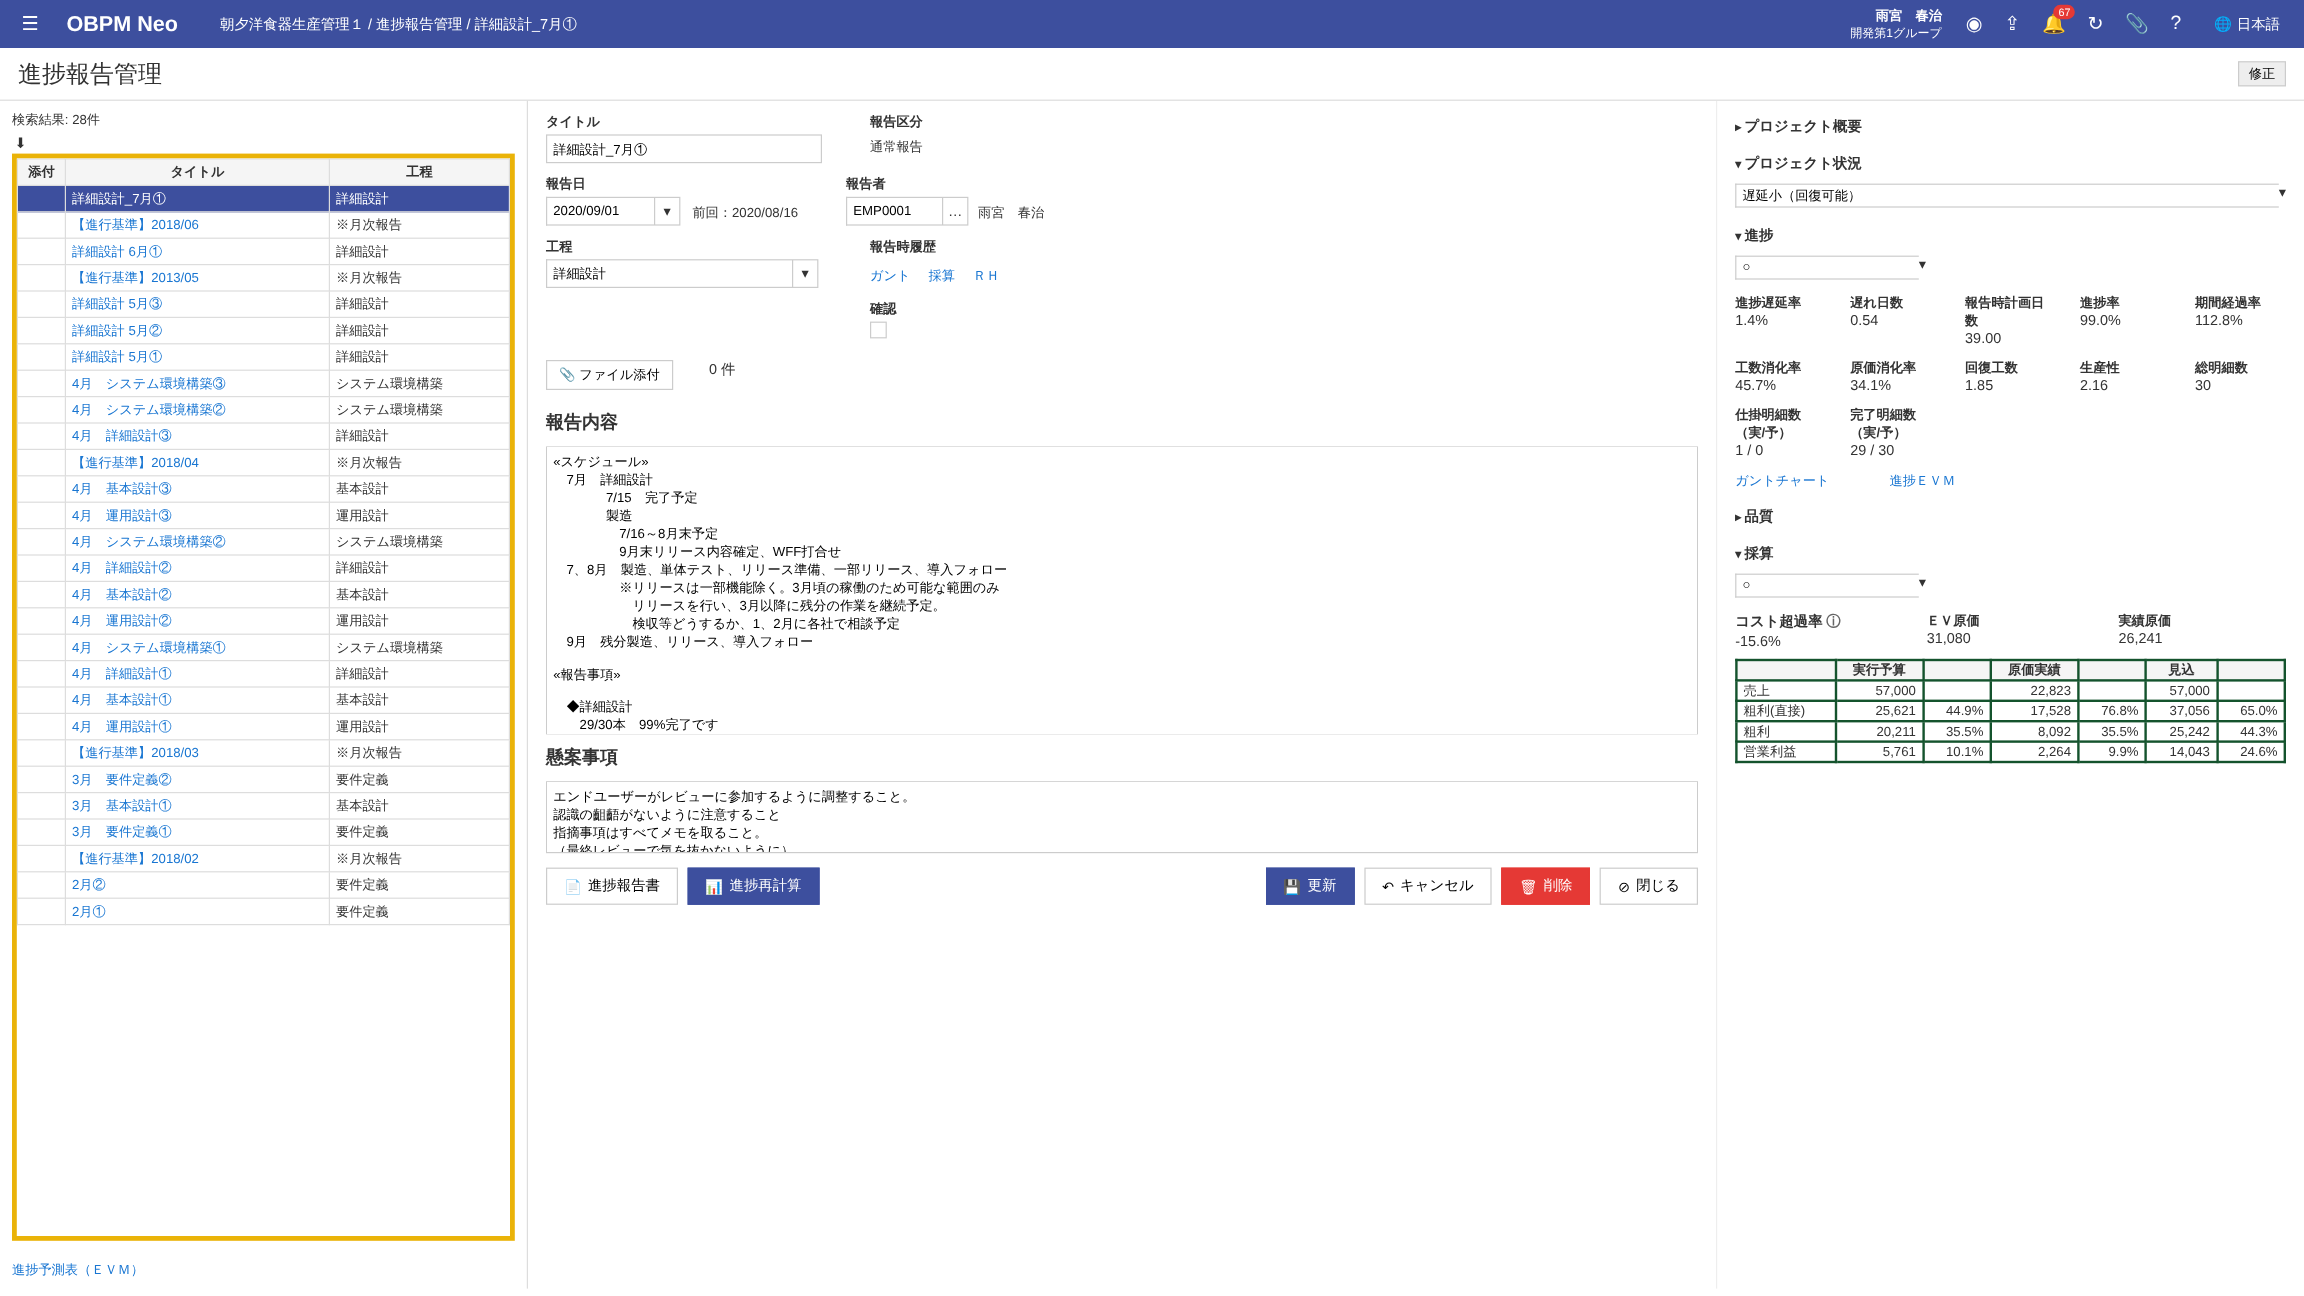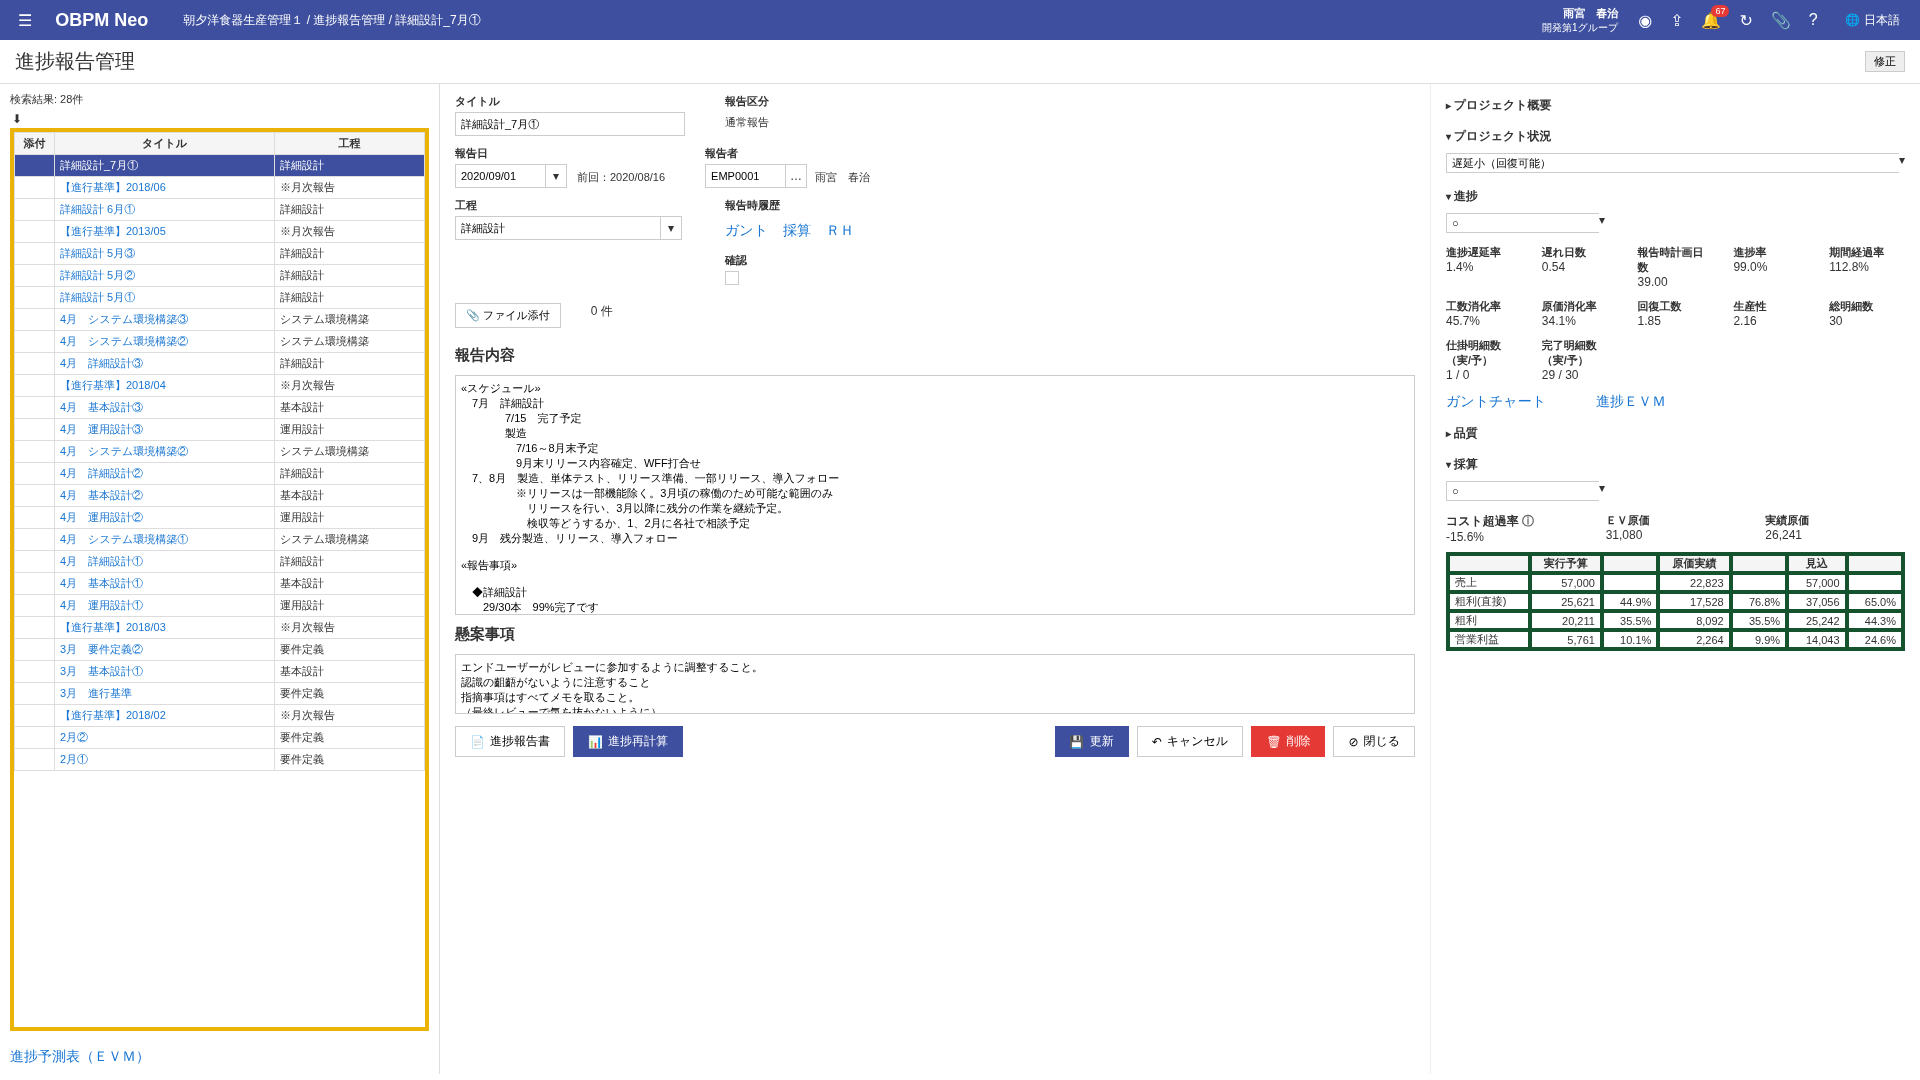--- a/index.html
+++ b/index.html
@@ -23,21 +23,21 @@
 .search-result{font-size:11px;padding:3px 0}
 .dl-icon{cursor:pointer;padding:2px}
 .grid{flex:1;overflow:auto;border:4px solid #eab308}
 .grid table{width:100%;border-collapse:collapse;font-size:11px}
 .grid th,.grid td{border:1px solid #ddd;padding:3px 5px;text-align:left;white-space:nowrap}
 .grid th{background:#f5f5f5;text-align:center}
 .grid tr.selected td{background:#3d4f9e;color:#fff}
 .grid a{color:#1976d2;text-decoration:none}
 .col-attach{width:40px}
 .col-title{width:220px}
-.link{color:#1976d2;font-size:14px;padding:3px 0;cursor:pointer}
+.link{color:#1976d2;font-size:11px;padding:3px 0;cursor:pointer}
 .hscroll{height:14px;overflow-x:scroll}
 .right-panel{flex:1;display:flex;overflow:hidden}
 .form-area{flex:1;padding:10px 15px;overflow-y:auto;display:flex;flex-direction:column}
 .form-rows{display:flex;flex-direction:column}
 .form-row{display:flex;gap:40px;margin-bottom:10px}
 .field{display:flex;flex-direction:column;gap:3px}
 .field label{font-size:11px;font-weight:bold}
 .field input,.field select{border:1px solid #ccc;padding:3px 5px;font-size:11px;height:24px}
 .combo{display:flex}
 .combo input{border-right:none}
@@ -52,21 +52,21 @@
 .acc-header{font-weight:bold;font-size:12px;cursor:pointer;padding:3px 0}
 .acc-header::before{content:"▸ ";font-size:10px}
 .acc-header.open::before{content:"▾ "}
 .status-select{display:flex;margin:5px 0 12px 0}
 .status-select input{flex:1;border:1px solid #ccc;padding:3px 5px;font-size:11px;border-right:none}
 .metrics{display:grid;grid-template-columns:1fr 1fr 1fr 1fr 1fr;gap:10px 20px;margin:8px 0}
 .metric label{font-size:11px;font-weight:bold;display:block}
 .metric span{font-size:12px}
 .links{display:flex;gap:50px;margin:8px 0}
 .budget-table{width:100%;border-collapse:collapse;font-size:11px;margin-top:8px}
-.budget-table th,.budget-table td{border:4px solid #14532d;padding:0 5px}
+.budget-table th,.budget-table td{border:2px solid #14532d;padding:0 5px}
 .budget-table th{background:#f5f5f5;text-align:center}
 .budget-table td{text-align:right}
 .budget-table td:first-child{text-align:left}
 .footer{border-top:1px solid #ddd;padding:8px 15px;display:flex;gap:8px;align-items:center}
 .footer .spacer{flex:1}
 .btn{padding:6px 14px;font-size:12px;border:1px solid #ccc;background:#fff;cursor:pointer;display:inline-flex;align-items:center;gap:5px}
 .btn-primary{background:#3d4f9e;color:#fff;border-color:#3d4f9e}
 .btn-danger{background:#e53935;color:#fff;border-color:#e53935}
 .checkbox{width:14px;height:14px;border:1px solid #ccc;display:inline-block}
 .info-icon{font-size:11px;color:#666;cursor:pointer}
@@ -227,21 +227,21 @@
               <td><a>3月　要件定義②</a></td>
               <td>要件定義</td>
             </tr>
             <tr>
               <td></td>
               <td><a>3月　基本設計①</a></td>
               <td>基本設計</td>
             </tr>
             <tr>
               <td></td>
-              <td><a>3月　進行基準</a></td>
+              <td><a>3月　要件定義①</a></td>
               <td>要件定義</td>
             </tr>
             <tr>
               <td></td>
               <td><a>【進行基準】2018/02</a></td>
               <td>※月次報告</td>
             </tr>
             <tr>
               <td></td>
               <td><a>2月②</a></td>

